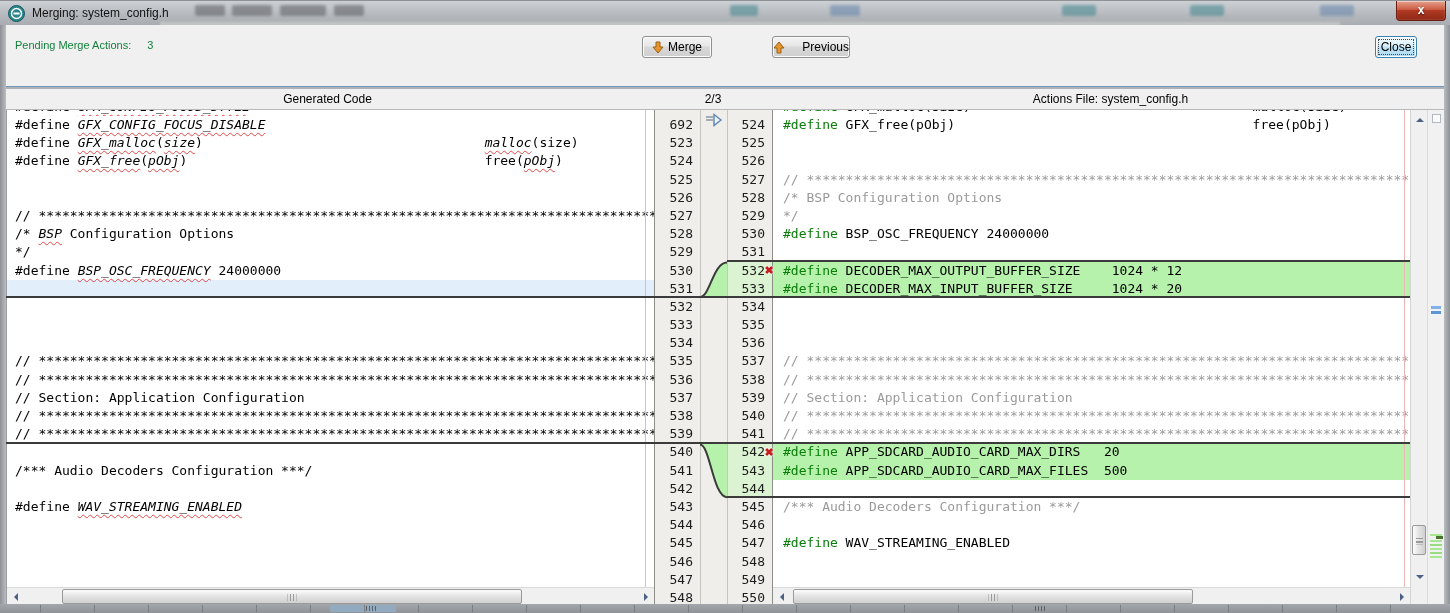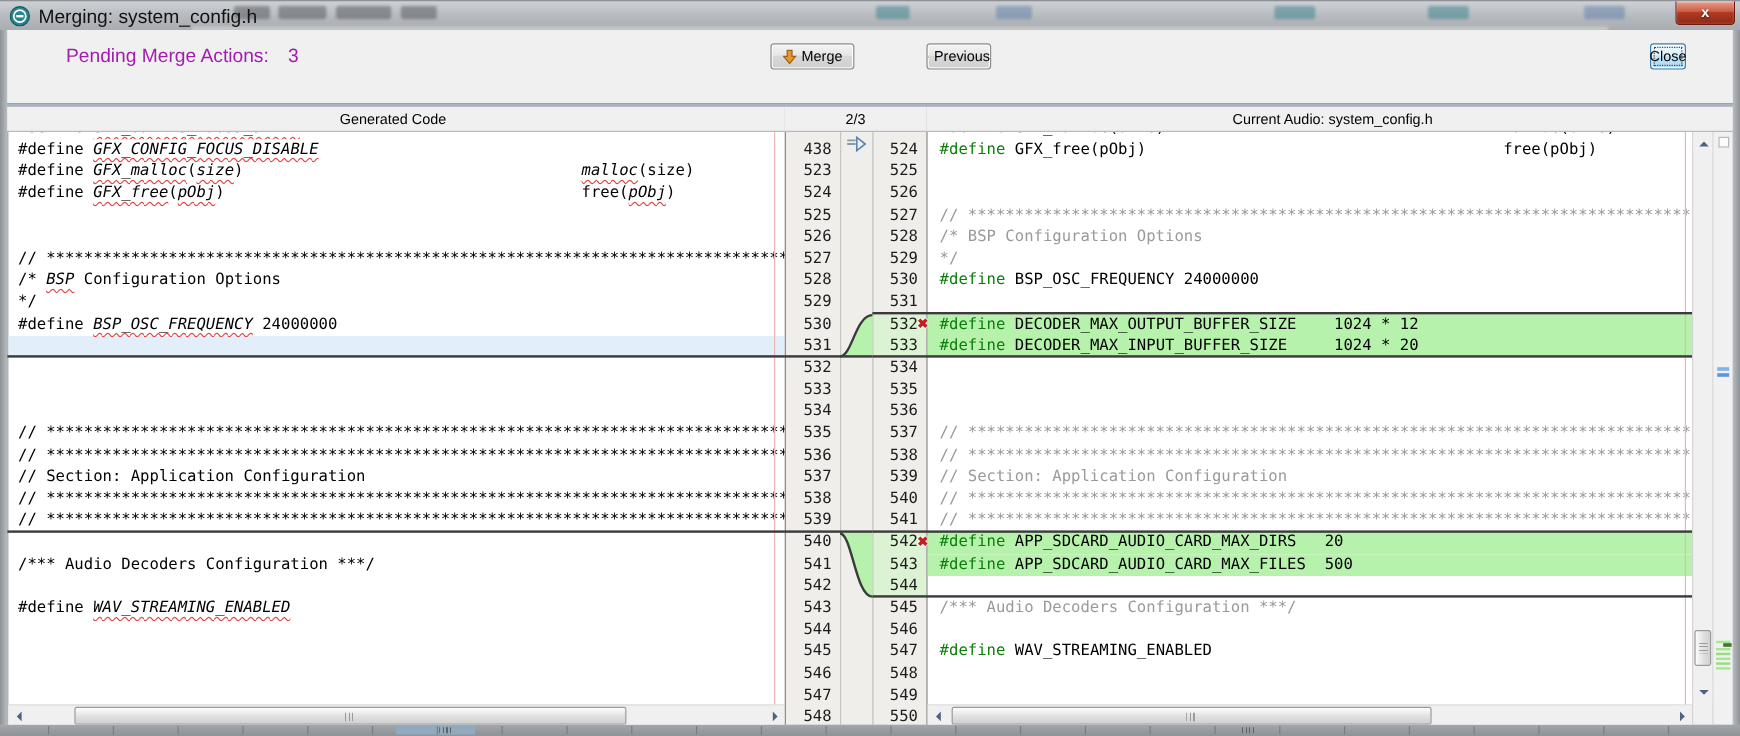--- a/index.html
+++ b/index.html
@@ -11,50 +11,50 @@
   .titlebar { position:absolute; left:0; top:0; width:100%; height:25px;
     background:linear-gradient(#cdd1d6,#b4b8bd 60%,#a9adb2);
     border-top:1px solid #8e9297; overflow:hidden; }
   .tb-blob { position:absolute; top:4px; height:11px; border-radius:2px;
     background:rgba(70,72,75,.45); filter:blur(1.5px); }
   .tb-blob.c1 { background:rgba(40,120,130,.45); }
   .tb-blob.c2 { background:rgba(70,110,160,.40); }
   .tb-strip { position:absolute; left:160px; top:21px; width:1180px; height:4px;
     background:rgba(210,214,210,.6); filter:blur(1px); }
   .app-icon { position:absolute; left:8px; top:4px; }
-  .title-text { position:absolute; left:32px; top:5px; font-size:16px; color:#111; }
+  .title-text { position:absolute; left:32px; top:5px; font-size:12px; color:#111; }
   .win-close { position:absolute; right:4px; top:0; width:50px; height:20px;
     border:1px solid #6e1a0e; border-top:none; border-radius:0 0 4px 4px;
     background:linear-gradient(#e5a38e,#cd5b41 45%,#b03a23 50%,#8f2a16);
     box-shadow:inset 0 1px 0 rgba(255,255,255,.4), inset 0 0 2px rgba(255,255,255,.3);
     color:#fff; font-weight:bold; font-size:12px; text-align:center; line-height:19px;
     cursor:pointer; text-shadow:0 1px 2px rgba(0,0,0,.6); }
   .frame-l,.frame-r { position:absolute; top:25px; width:6px; height:579px;
     background:linear-gradient(90deg,#8d9196,#b9bdc2); }
   .frame-l { left:0; } .frame-r { right:0; background:linear-gradient(90deg,#b9bdc2,#8d9196); }
   .bottom-strip { position:absolute; left:0; top:604px; width:1450px; height:9px;
     background:linear-gradient(#a3a7ac,#8f9398);
     }
   .bottom-strip .tick { position:absolute; top:1px; width:1px; height:7px; background:#797e83; }
   .bottom-strip .bluecell { position:absolute; left:330px; top:1px; width:66px; height:7px; background:#92aabf; }
   .bottom-strip .grip { position:absolute; top:2px; width:10px; height:5px;
     background:repeating-linear-gradient(90deg,#5c6166 0 1px,transparent 1px 3px); }
 
   
   .toolbar { position:absolute; left:1px; top:25px; width:1448px; height:62px;
     background:#f0f0f0; border-bottom:1px solid #7096bd; }
-  .pending { position:absolute; left:14px; top:14px; font-size:16px; color:#a21caf;margin-left:40px; }
+  .pending { position:absolute; left:14px; top:14px; font-size:11px; color:#15803d; }
   .pending b { font-weight:normal; margin-left:16px; }
   .btn { position:absolute; top:11px; height:22px; border:1px solid #8e8f8f; border-radius:3px;
     background:linear-gradient(#f4f4f4,#e6e6e6 45%,#d8d8d8 50%,#cfcfcf);
     font-size:12px; color:#000; display:flex; align-items:center; justify-content:center;
     gap:4px; cursor:pointer; box-shadow:inset 0 0 0 1px #fcfcfc; }
   .btn-next { left:641px; width:70px; }
-  .btn-prev { left:771px; width:54px;justify-content:space-between; }
-  .btn-close { left:1374px; width:30px;
+  .btn-prev { left:771px; width:78px;justify-content:space-between; }
+  .btn-close { left:1374px; width:42px;
     border-color:#3c7fb1; background:linear-gradient(#f2f9fd,#dcf0fa 45%,#bfe3f5 50%,#b0dbf2);
     outline:1px dotted #444; outline-offset:-4px; }
   .note { position:absolute; right:10px; top:42px; font-size:12px; color:#000; }
 
   
   .hdr { position:absolute; top:89px; height:21px; background:#f0f0f0;
     border-bottom:1px solid #b9b9b9; font-size:12px; color:#000;
     display:flex; align-items:center; justify-content:center; }
   .hdr-left  { left:1px;   width:653px; }
   .hdr-mid   { left:654px; width:118px; }
@@ -159,21 +159,21 @@
       </svg>
       <span>Previous</span>
     </div>
     <div class="btn btn-close">
       <span>Close</span>
     </div>
   </div>
 
   <div class="hdr hdr-left">Generated Code</div>
   <div class="hdr hdr-mid">2/3</div>
-  <div class="hdr hdr-right">Current Audio: system_config.h</div>
+  <div class="hdr hdr-right">Actions File: system_config.h</div>
 
   <div class="col pane" id="pane-left" style="position:absolute;">
     <div class="marginline" style="left:638px"></div>
     <div id="pl-rows">
         <div class="pad6">
           <div class="crow">#define <span class="sq">GFX_CONFIG_FOCUS_STYLE</span></div>
         </div>
         <div class="crow">#define <span class="sq">GFX_CONFIG_FOCUS_DISABLE</span></div>
         <div class="crow">#define <span class="sq">GFX_malloc</span>(<span class="sq">size</span>)                                    <span class="sq">malloc</span>(size)</div>
         <div class="crow">#define <span class="sq">GFX_free</span>(<span class="sq">pObj</span>)                                      free(<span class="sq">pObj</span>)</div>
@@ -209,21 +209,21 @@
           <span class="tri r"></span>
         </div>
       <div class="hthumb" style="left:55px;width:460px">
           <span class="grip3"></span>
         </div>
     </div>
   </div>
 
   <div class="col gut" id="gut-left">
       <div class="pad6"></div>
-      <div class="crow">438</div>
+      <div class="crow">692</div>
       <div class="crow">523</div>
       <div class="crow">524</div>
       <div class="crow">525</div>
       <div class="crow">526</div>
       <div class="crow">527</div>
       <div class="crow">528</div>
       <div class="crow">529</div>
       <div class="crow">530</div>
       <div class="crow">531</div>
       <div class="crow">532</div>

